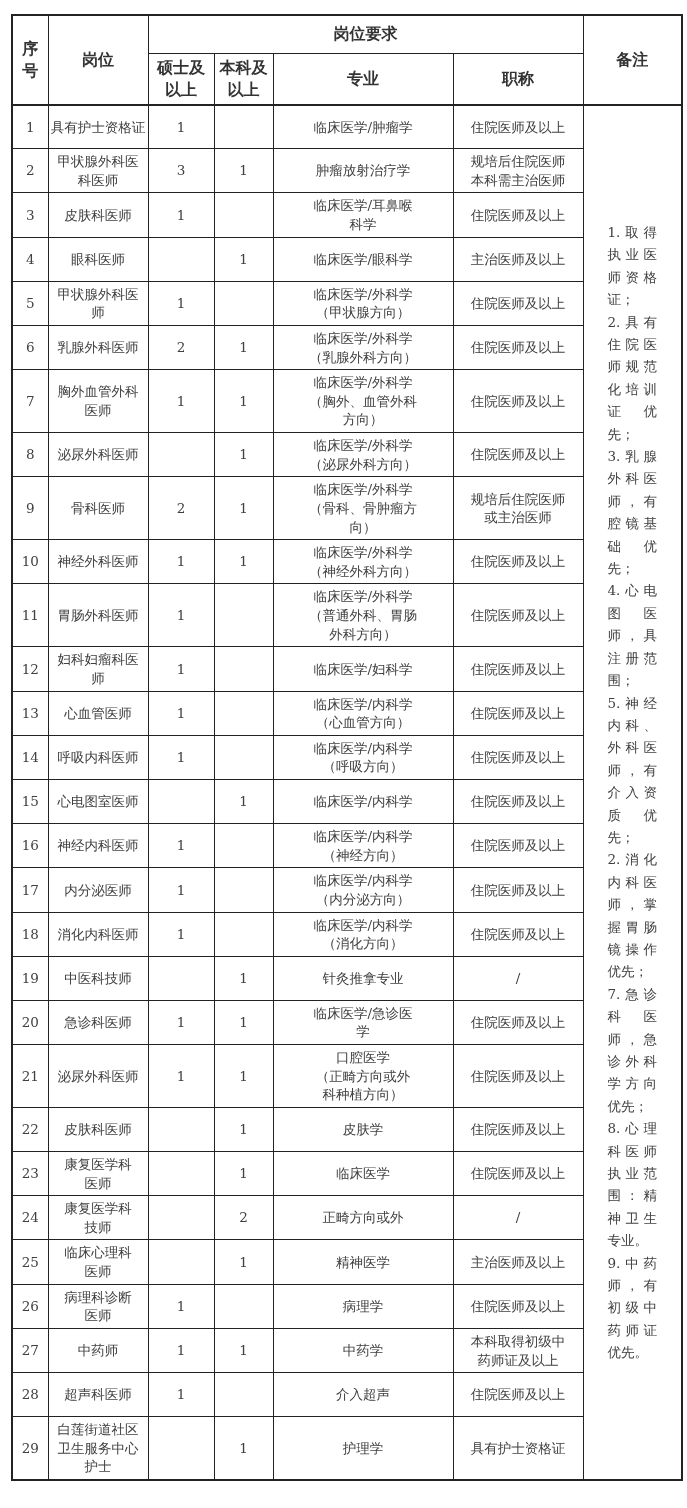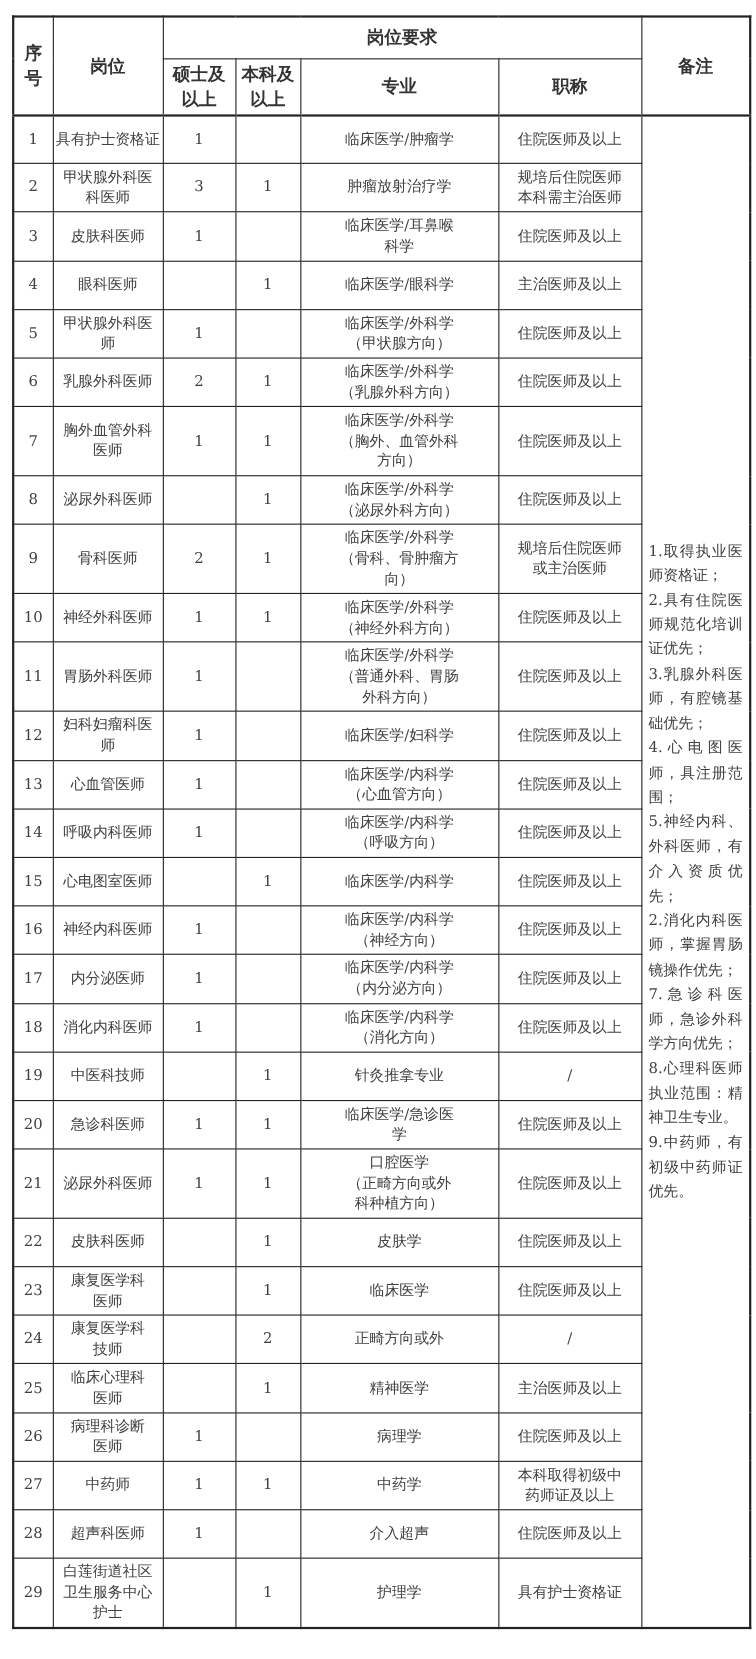--- a/index.html
+++ b/index.html
@@ -41,21 +41,21 @@
   }
   thead tr.hdr-top { height: 38px; }
   thead tr.hdr-sub { height: 36px; padding-left: 48px; }
   th.hdr-bottom { border-bottom: 2px solid #222222; }
   tbody tr { height: 44px; }
   td.num-cell { font-family: "DejaVu Serif", "Liberation Serif", serif; }
   td.remarks-cell {
     text-align: justify;
     text-justify: inter-character;
     vertical-align: middle;
-    padding: 6px 6px;
+    padding: 6px 24px;
     line-height: 1.66;
     white-space: normal;
   }
   .remark-item {
     text-align: justify;
     text-align-last: left;
     word-break: break-all;
   }
 </style>
 </head>

